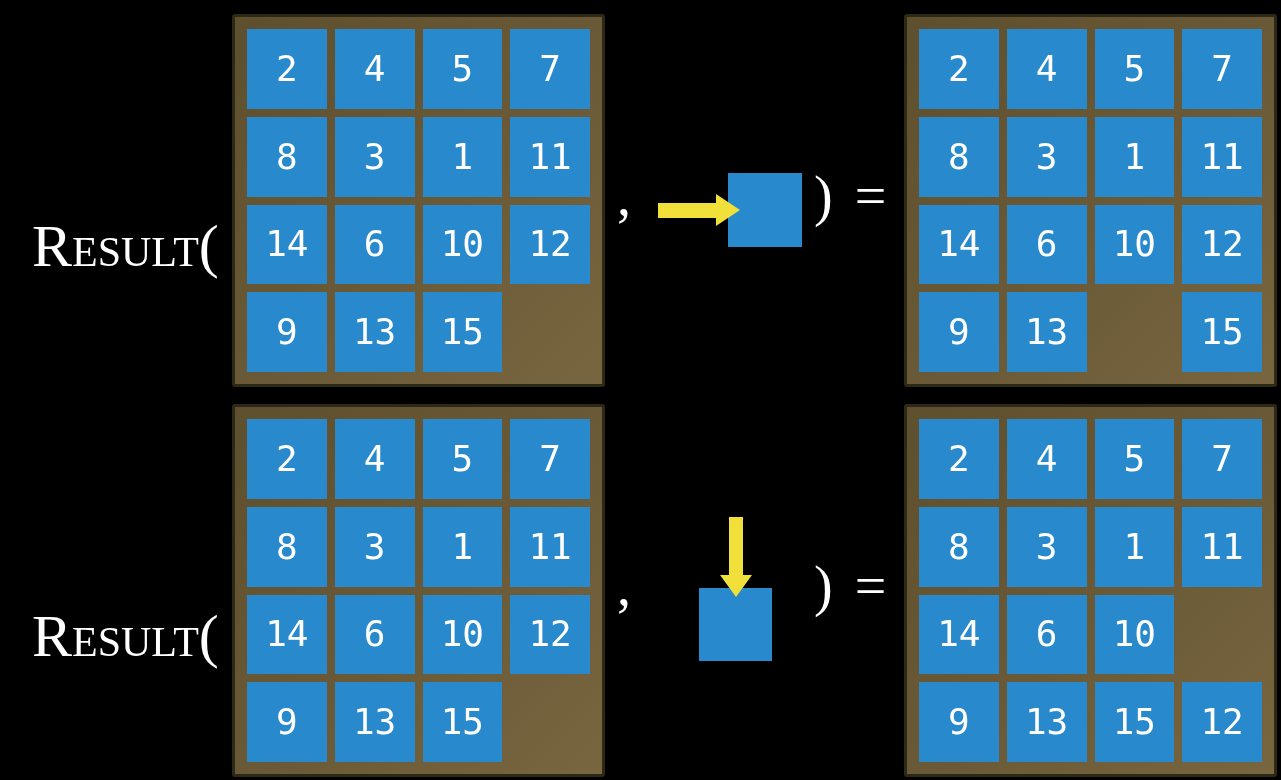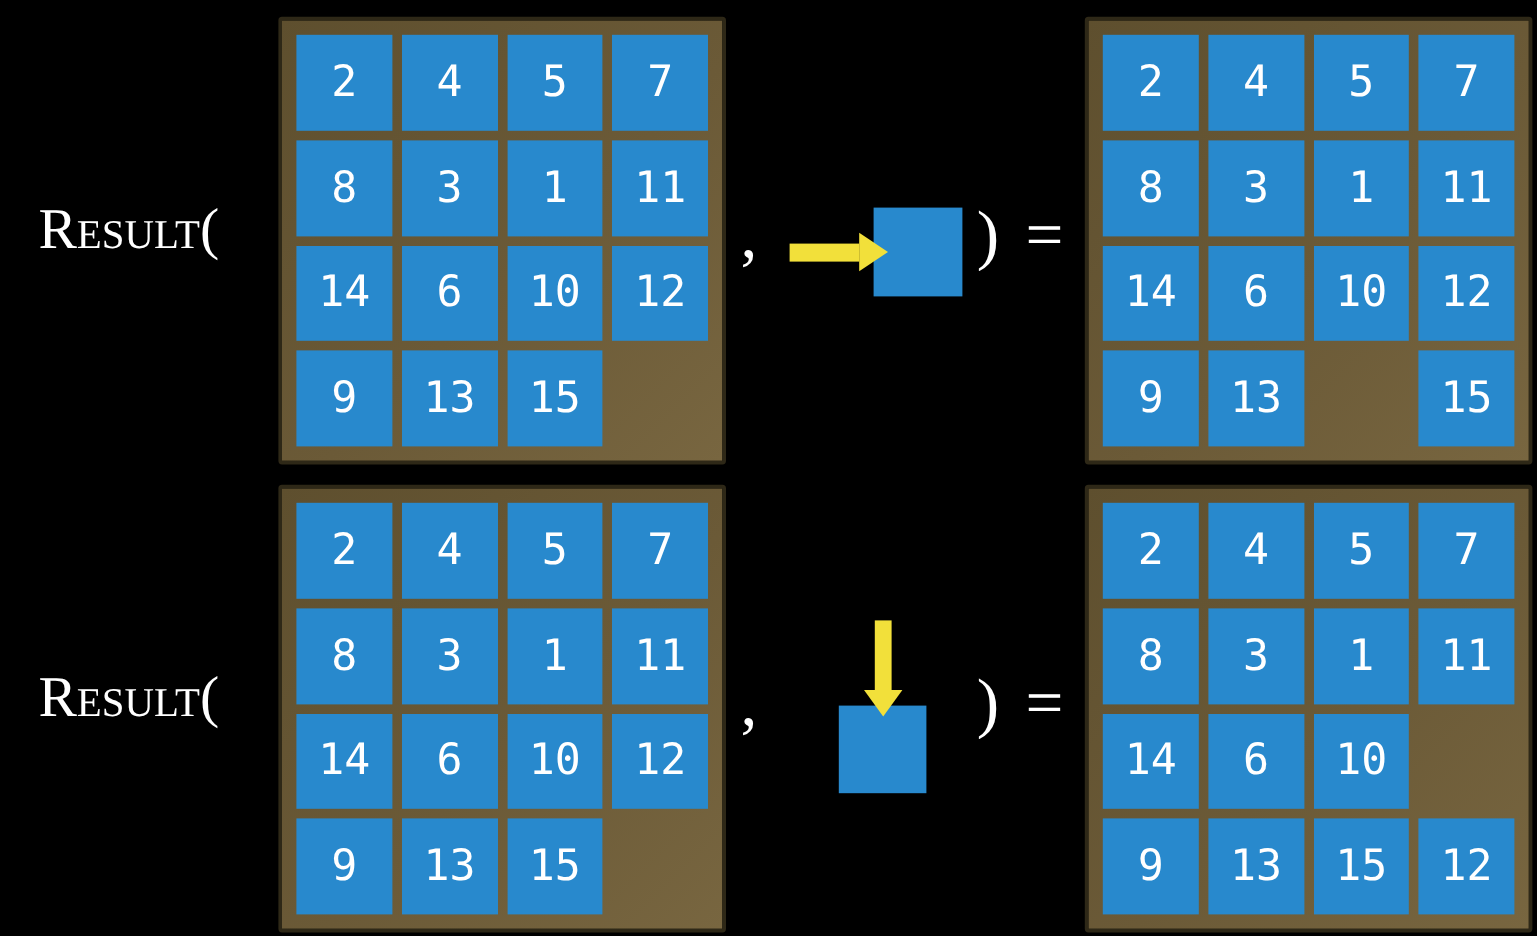--- a/index.html
+++ b/index.html
@@ -5,23 +5,24 @@
   html,body { margin:0; padding:0; background:#000; }
   .canvas {
     position:relative; width:1281px; height:780px;
     background:var(--background,#000);
     overflow:hidden;
     font-family:"Liberation Serif", serif;
   }
   .fn-label {
     position:absolute;
     font-variant:small-caps;
-    font-size:48px; line-height:1;
+    font-size:60px; line-height:1;
     color:var(--text-white,#fff);
     white-space:nowrap;
+    margin-top:48px;
   }
   .sym {
     position:absolute;
     font-size:56px; line-height:1;
     color:var(--text-white,#fff);
     white-space:nowrap;
   }
   .close-sym { word-spacing:8px; }
   .board {
     position:absolute; width:373px; height:373px; box-sizing:border-box;

